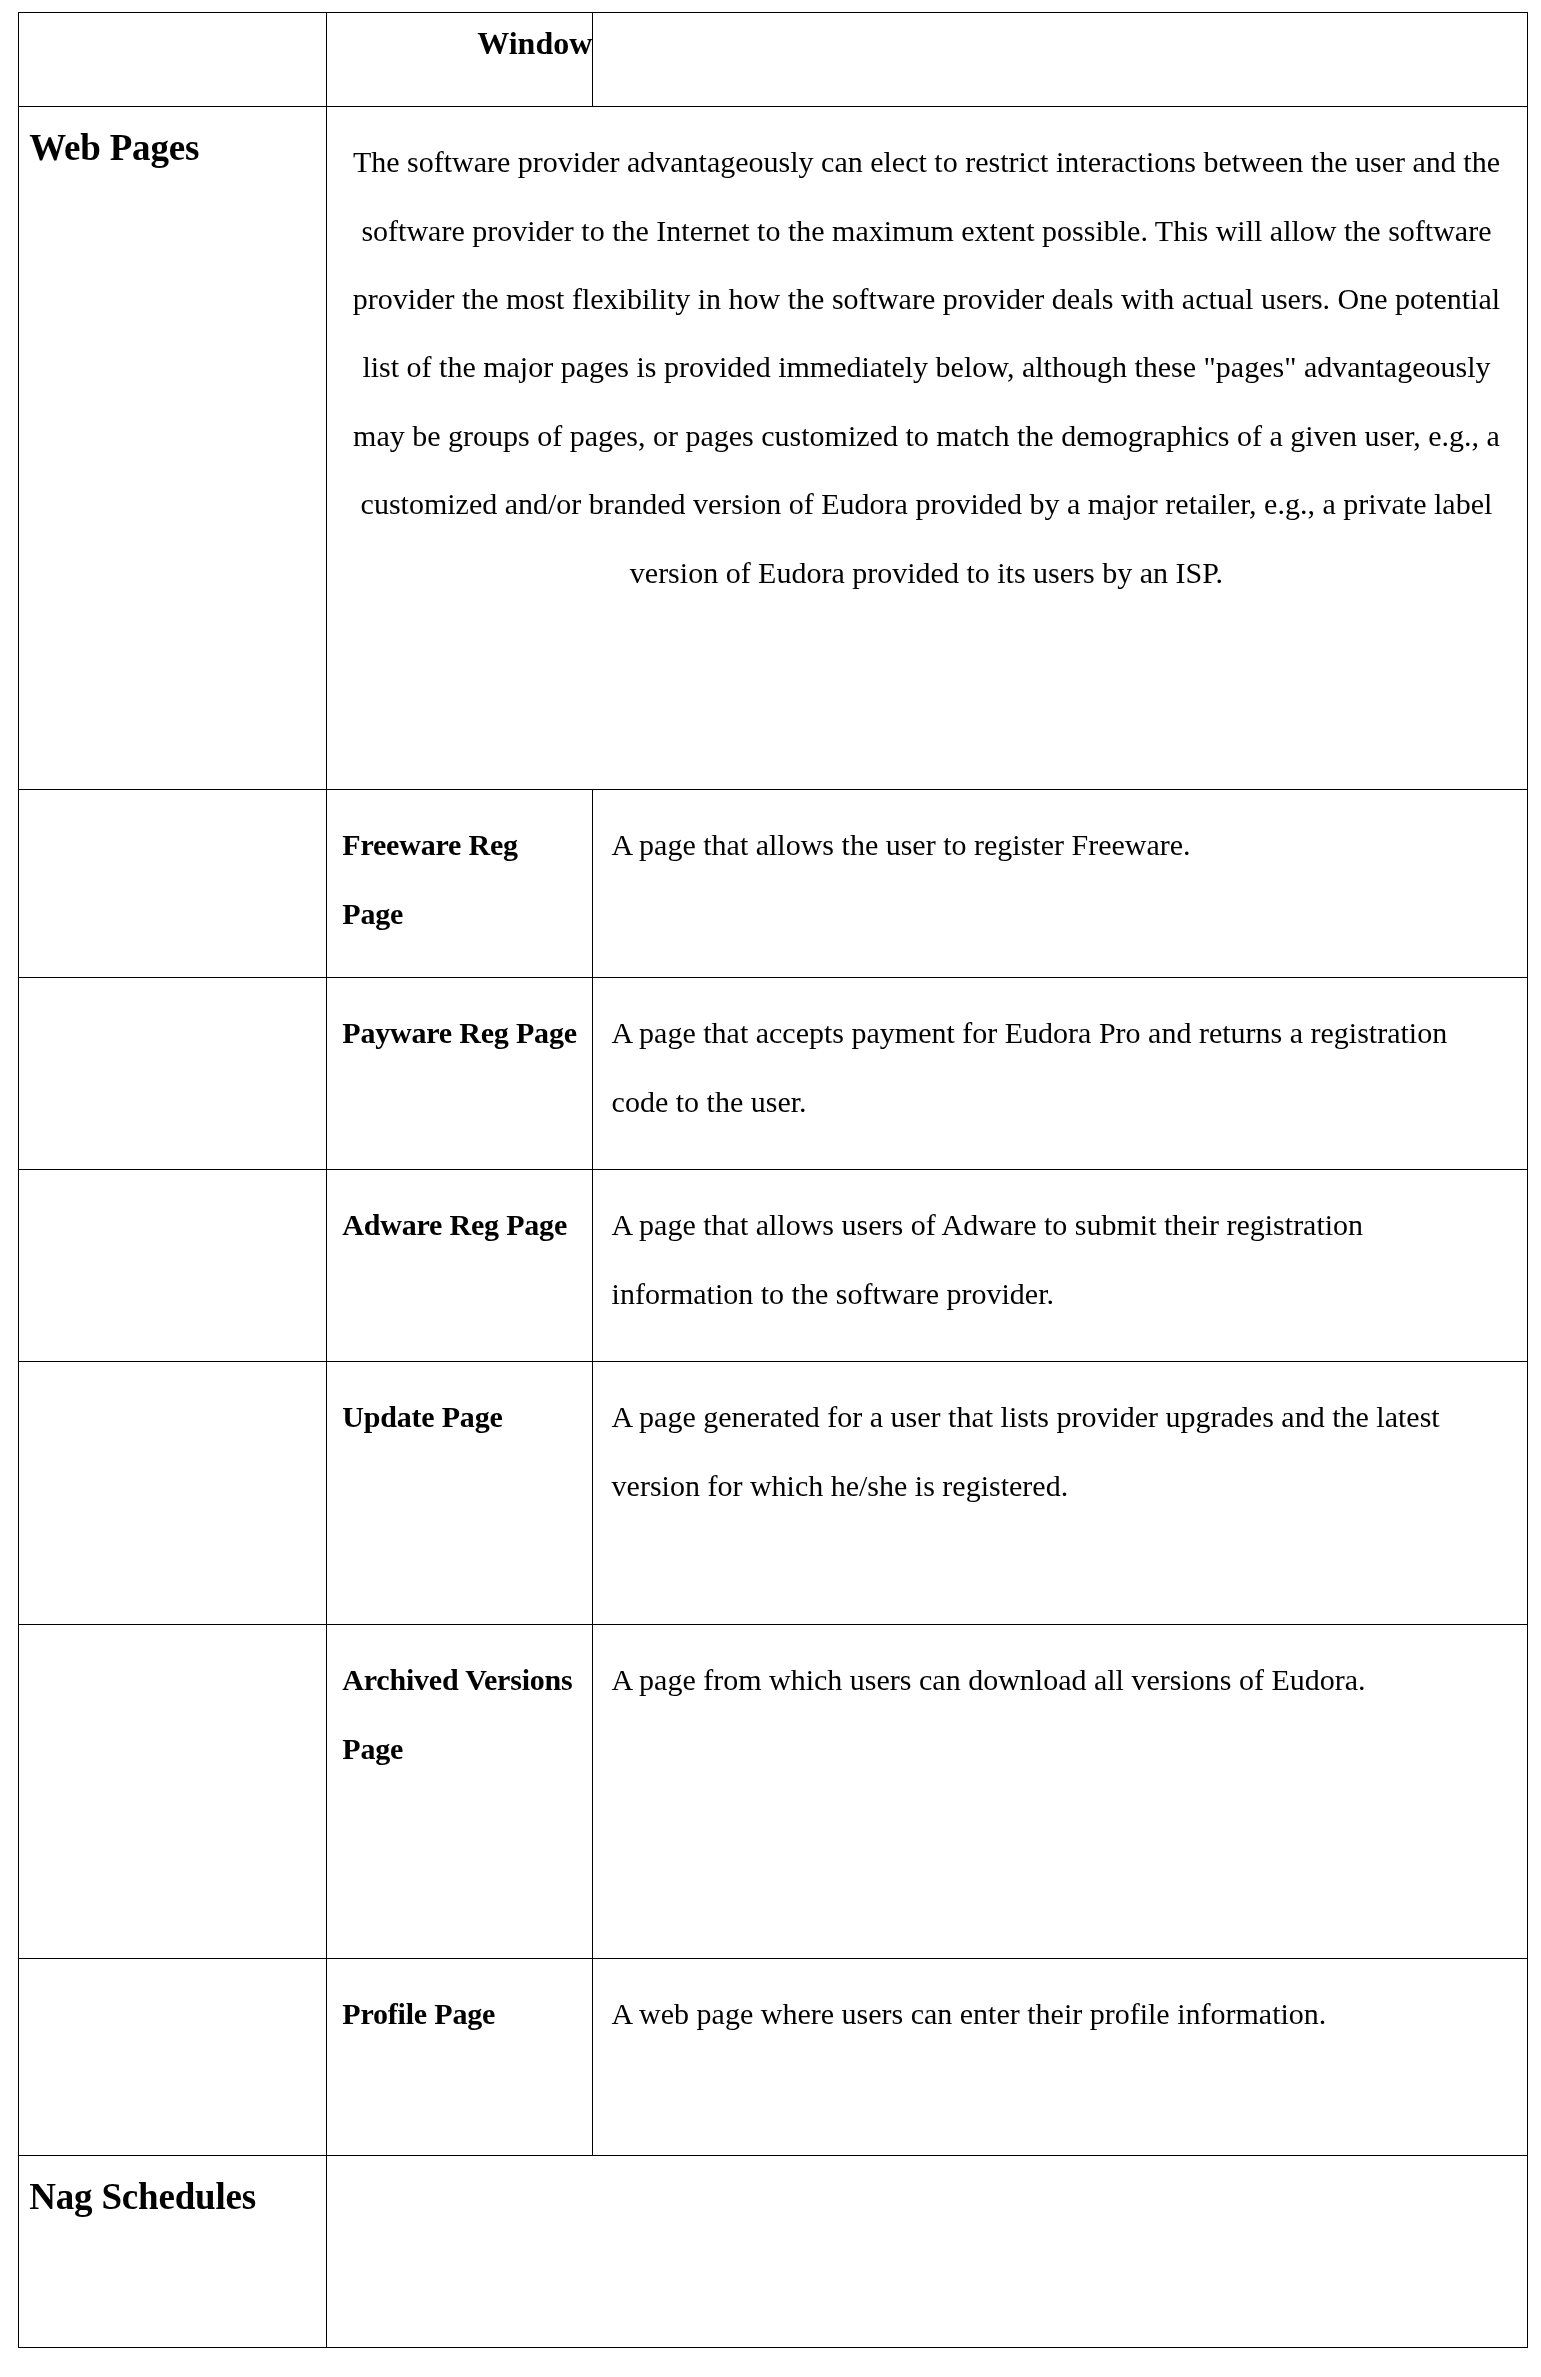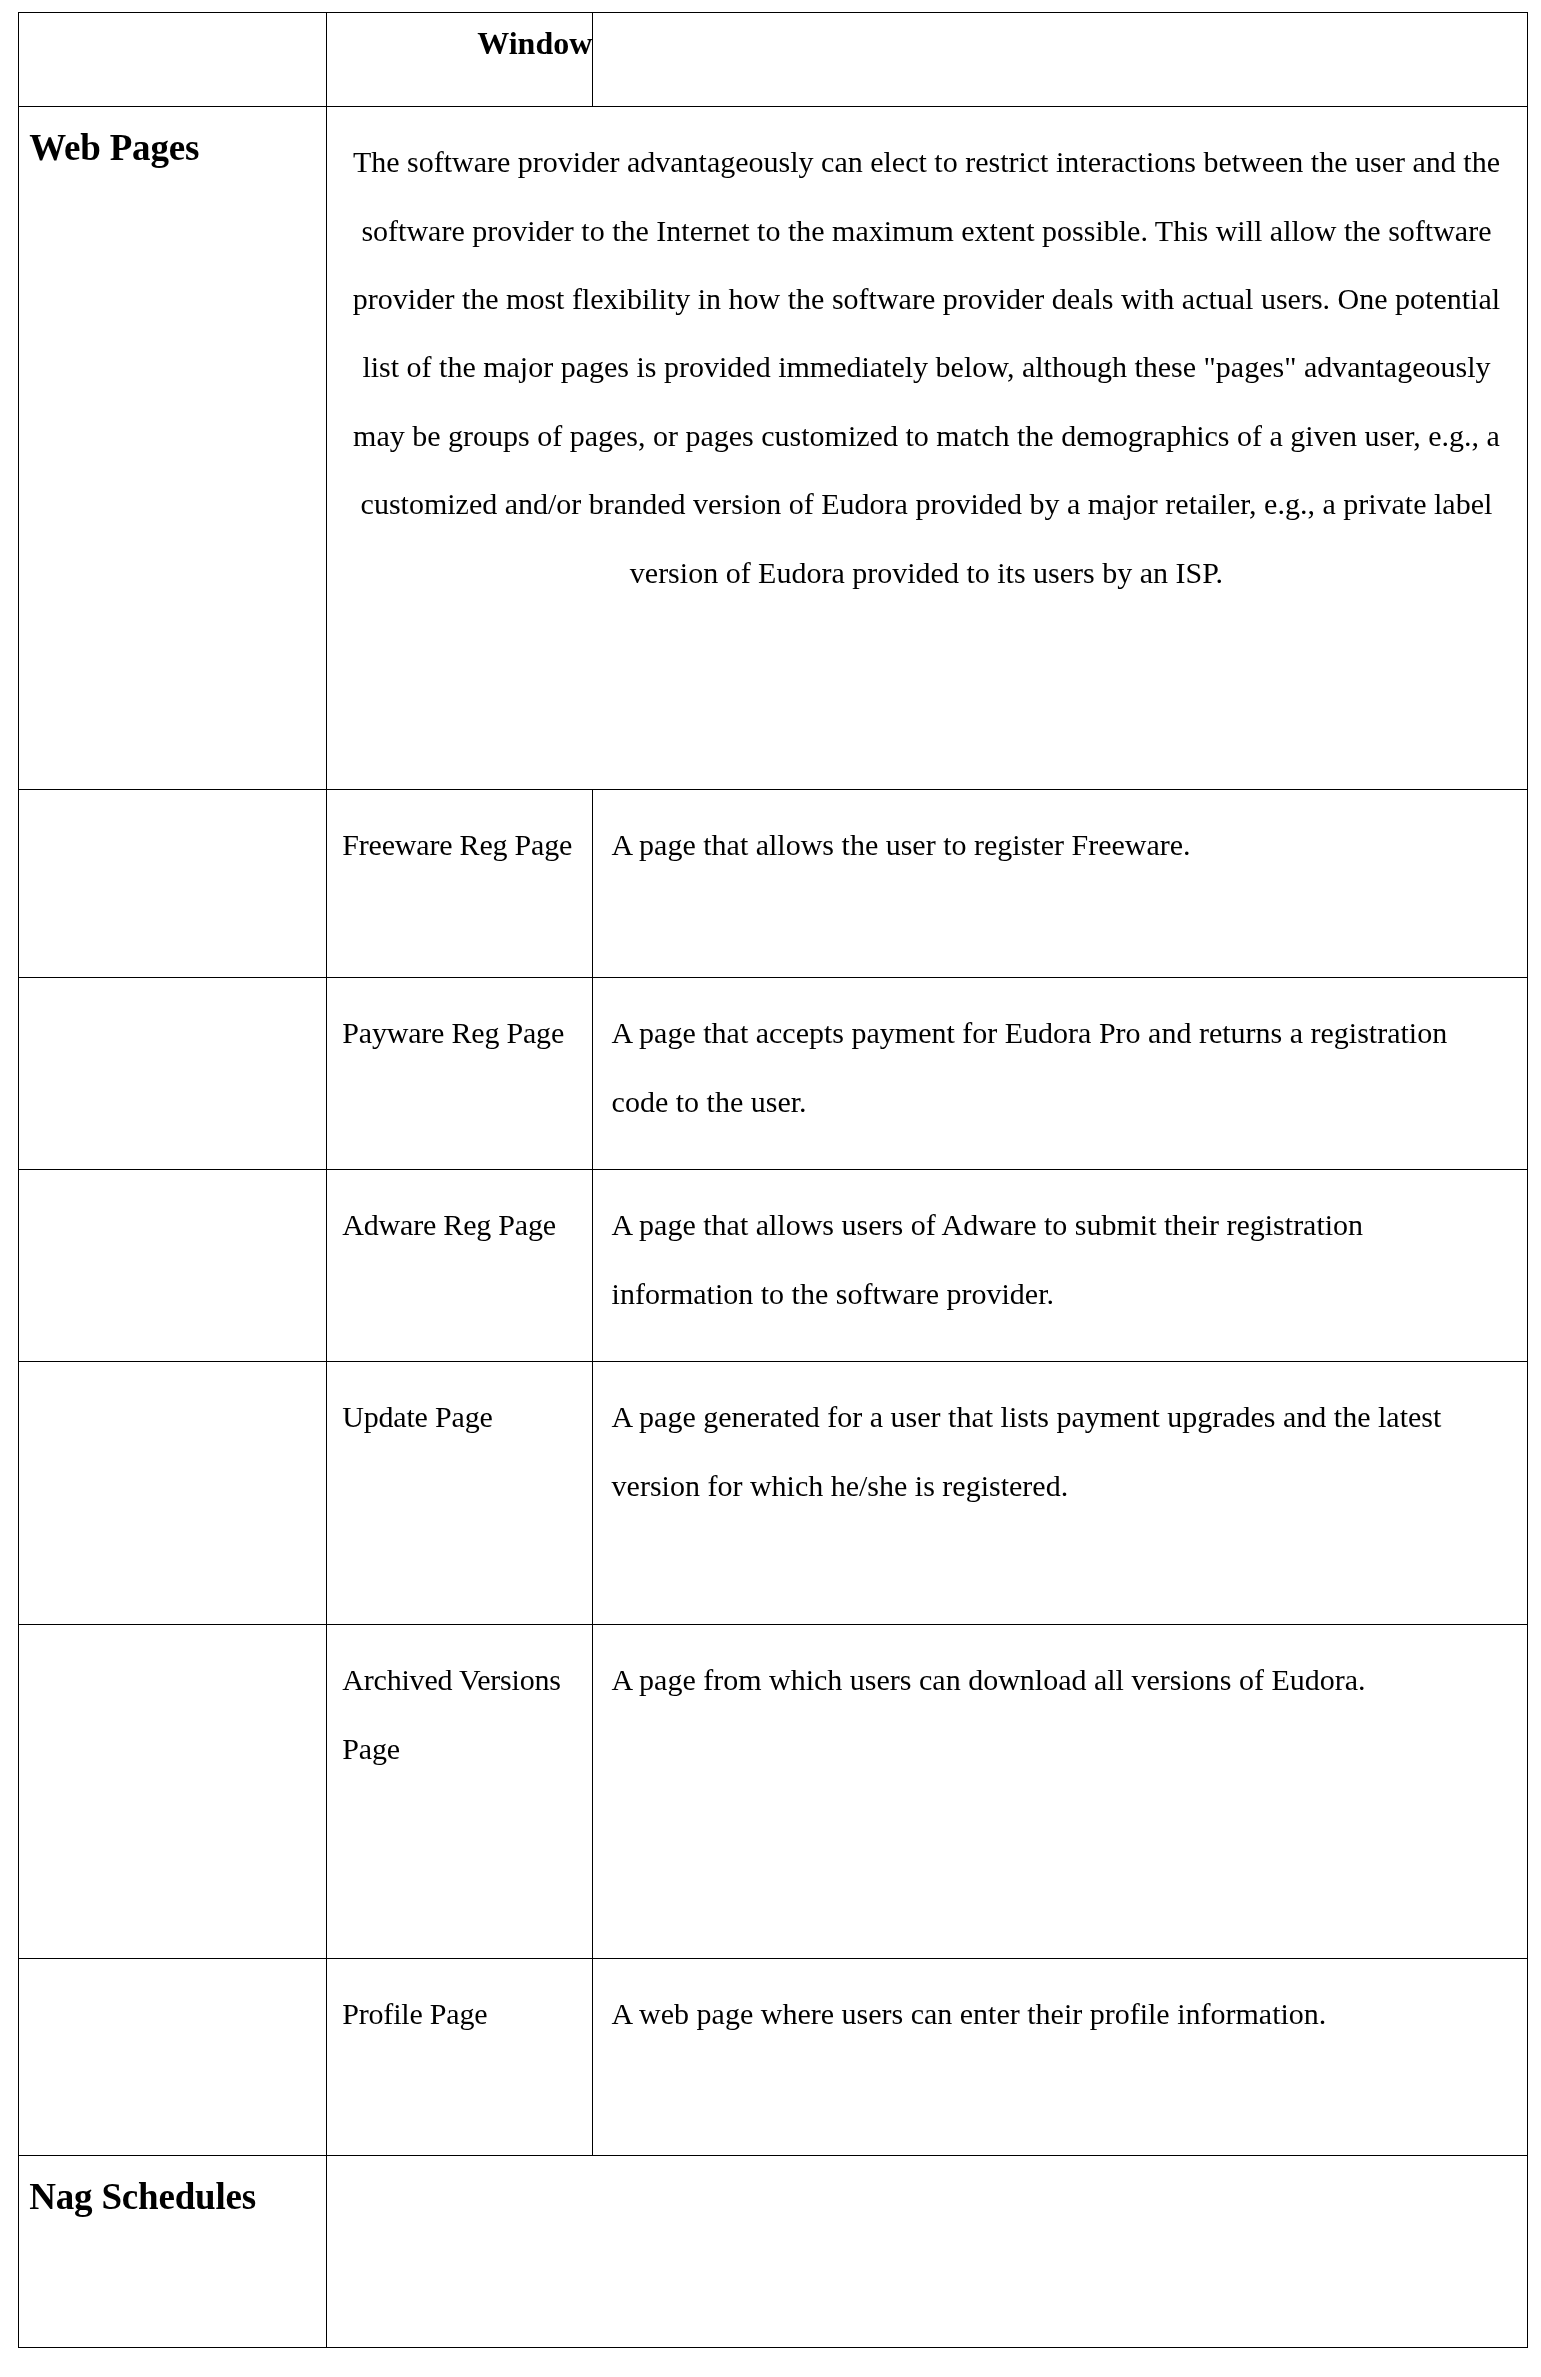--- a/index.html
+++ b/index.html
@@ -51,21 +51,21 @@
     font-size: 37px;
     line-height: 1.25;
     padding: 18.3px 0 18.3px 11.7px;
     letter-spacing: -0.2px;
   }
   .label-cell.tight {
     padding-left: 10px;
   }
 
   .sub-label {
-    font-weight: normal;
+    font-weight: bold;
     font-size: 30px;
     line-height: 2.28;
     padding: 21.6px 8.3px 21.6px 15px;
     letter-spacing: -0.2px;
   }
 
   .body-cell {
     font-size: 30px;
     line-height: 2.28;
     padding: 21.6px 23px 21.6px 18.3px;
@@ -192,21 +192,21 @@
 
 
       <tr class="row-update">
         <td>
           <div class="label-cell"></div>
         </td>
         <td>
           <div class="sub-label">Update Page</div>
         </td>
         <td>
-          <div class="body-cell">A page generated for a user that lists payment upgrades and the latest version for which he/she is registered.</div>
+          <div class="body-cell">A page generated for a user that lists provider upgrades and the latest version for which he/she is registered.</div>
         </td>
       </tr>
 
       <tr class="row-archived">
         <td>
           <div class="label-cell"></div>
         </td>
         <td>
           <div class="sub-label">Archived Versions Page</div>
         </td>

